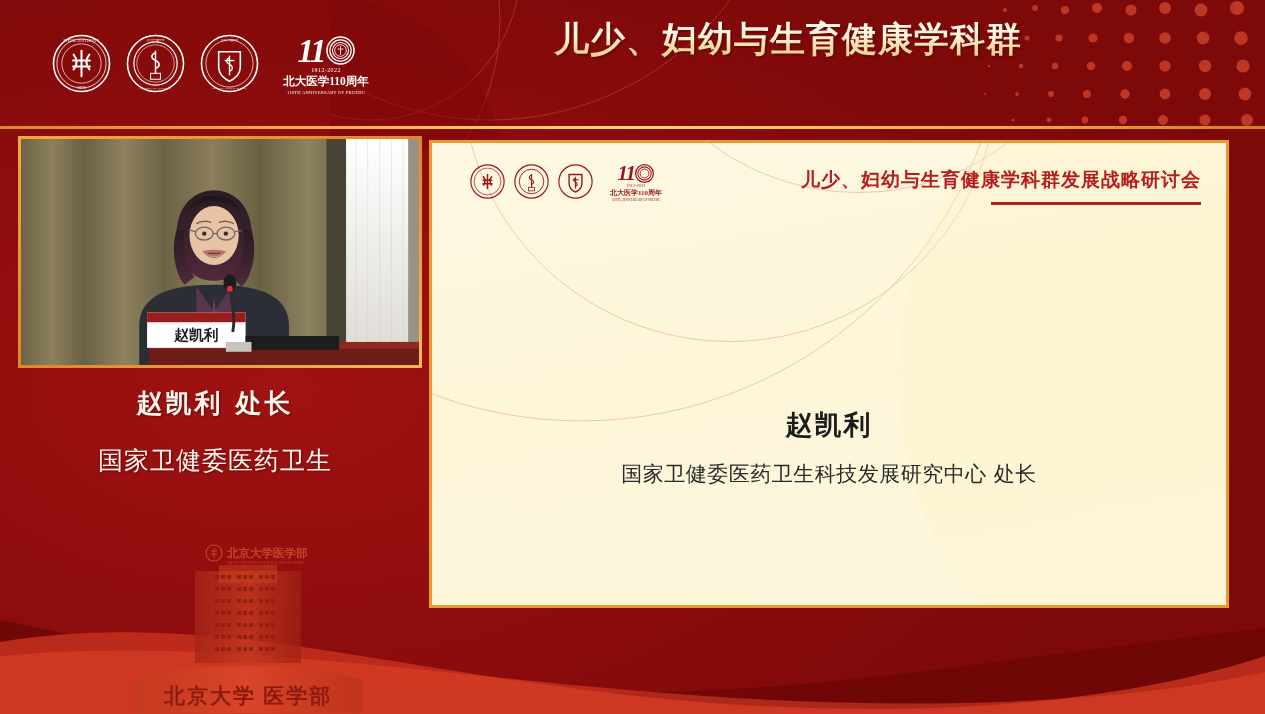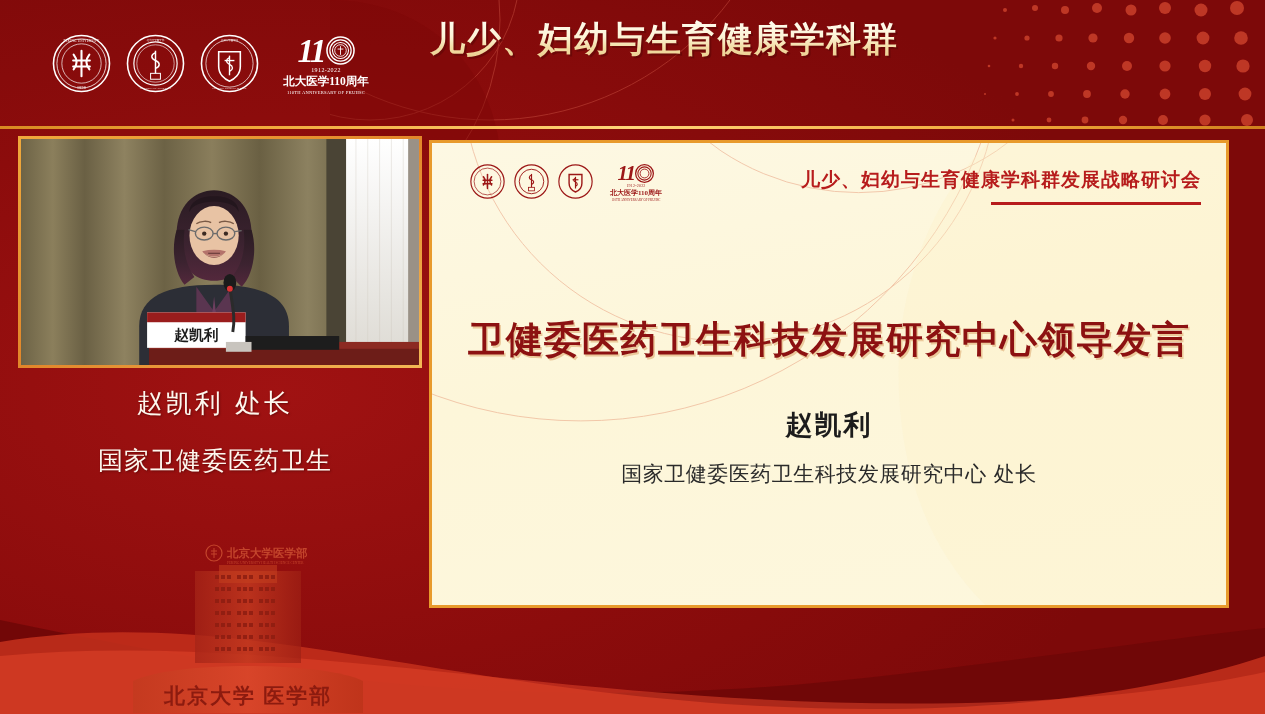--- a/index.html
+++ b/index.html
@@ -38,21 +38,21 @@
   .anniv-11 { font-family:"Liberation Serif",serif; font-weight:bold; font-style:italic;
               font-size:33px; line-height:30px; color:#fff; letter-spacing:-2px; }
   .anniv-ring { width:29px; height:29px; position:relative; margin-left:1px; margin-bottom:1px; }
   .anniv-years { font-family:"Liberation Serif",serif; font-size:6px; color:#fff; letter-spacing:.4px;
                  margin-top:1px; }
   .anniv-cn { font-family:"Liberation Serif",serif; font-weight:bold; font-size:11.5px; color:#fff;
               letter-spacing:0px; margin-top:1px; white-space:nowrap;}
   .anniv-en { font-family:"Liberation Serif",serif; font-size:4.6px; color:#fff; letter-spacing:.2px;
               margin-top:1px; white-space:nowrap; }
 
-  .main-title { position:absolute; left:430px; top:18px; width:716px; }
+  .main-title { position:absolute; left:430px; top:18px; width:716px; text-align:center; }
   .main-title .ln {
     font-family:"DejaVu Sans",sans-serif;
     font-weight:bold;
     font-size:35px;
     line-height:43px;
     letter-spacing:1px;
     background:linear-gradient(180deg,#fffdf2 0%,#fdf4d8 42%,#f3dda6 68%,#e9c98a 100%);
     -webkit-background-clip:text; background-clip:text;
     color:transparent;
     -webkit-text-fill-color:transparent;
@@ -66,21 +66,21 @@
   
   .left-col { position:absolute; left:0; top:128px; width:430px; height:586px; }
 
   .video-frame { position:absolute; left:18px; top:8px; width:404px; height:232px;
                  border:3px solid; border-image:linear-gradient(150deg,#f0a93c,#e2862a,#f3b855) 1;
                  background:#2a2a22; overflow:hidden; }
   .video-inner { position:absolute; inset:0; }
 
   .speaker-block { position:absolute; left:0; top:258px; width:430px; text-align:center; }
   .speaker-name { font-family:"DejaVu Sans",sans-serif; font-size:26px; color:#fdf7ee; letter-spacing:3px;
-                  text-shadow:1px 1px 2px rgba(60,0,0,.5); }
+                  text-shadow:1px 1px 2px rgba(60,0,0,.5);font-weight:bold; }
   .speaker-org  { margin-top:22px; font-family:"DejaVu Sans",sans-serif; font-size:25px; color:#fdf7ee;
                   line-height:35px; letter-spacing:1px; text-shadow:1px 1px 2px rgba(60,0,0,.5); }
 
   .building { position:absolute; left:133px; top:415px; width:230px; height:170px; }
 
   
   .slide { position:absolute; left:429px; top:140px; width:800px; height:468px;
            background:linear-gradient(170deg,#fdf8e3 0%,#fdf6d9 45%,#fdf7dd 100%);
            border:3px solid #e89a2c;
            overflow:hidden; }
@@ -533,18 +533,17 @@
           <div class="s-en">110TH ANNIVERSARY OF PKUHSC</div>
         </div>
       </div>
 
       <div class="slide-head-title">
         <div class="t">儿少、妇幼与生育健康学科群发展战略研讨会</div>
         <div class="u"></div>
       </div>
     </div>
 
-    <div class="slide-title">卫健委医药卫生科技发展研究中心领导发言</div>
     <div class="slide-person">赵凯利</div>
     <div class="slide-affil">国家卫健委医药卫生科技发展研究中心 处长</div>
   </div>
 
 </div>
 
 </body></html>

